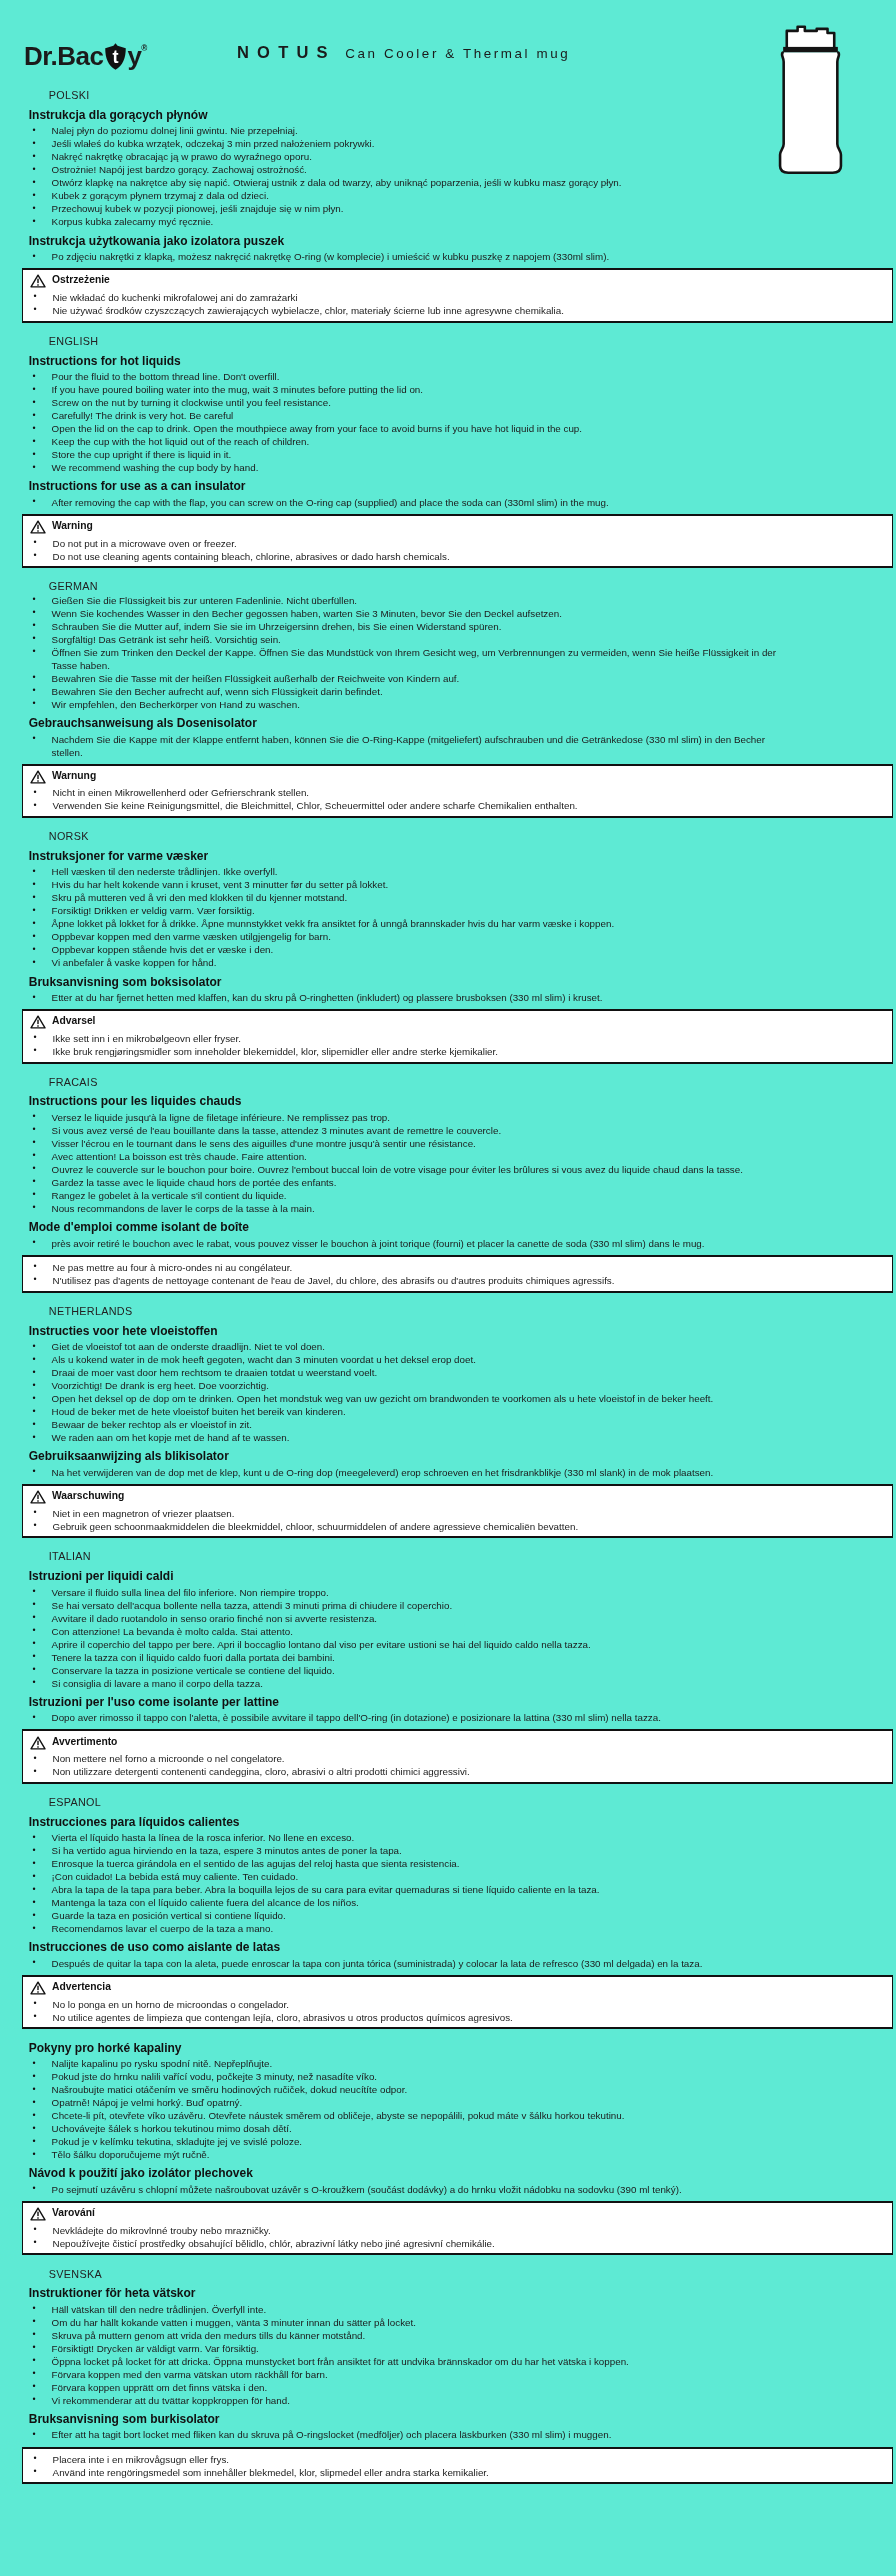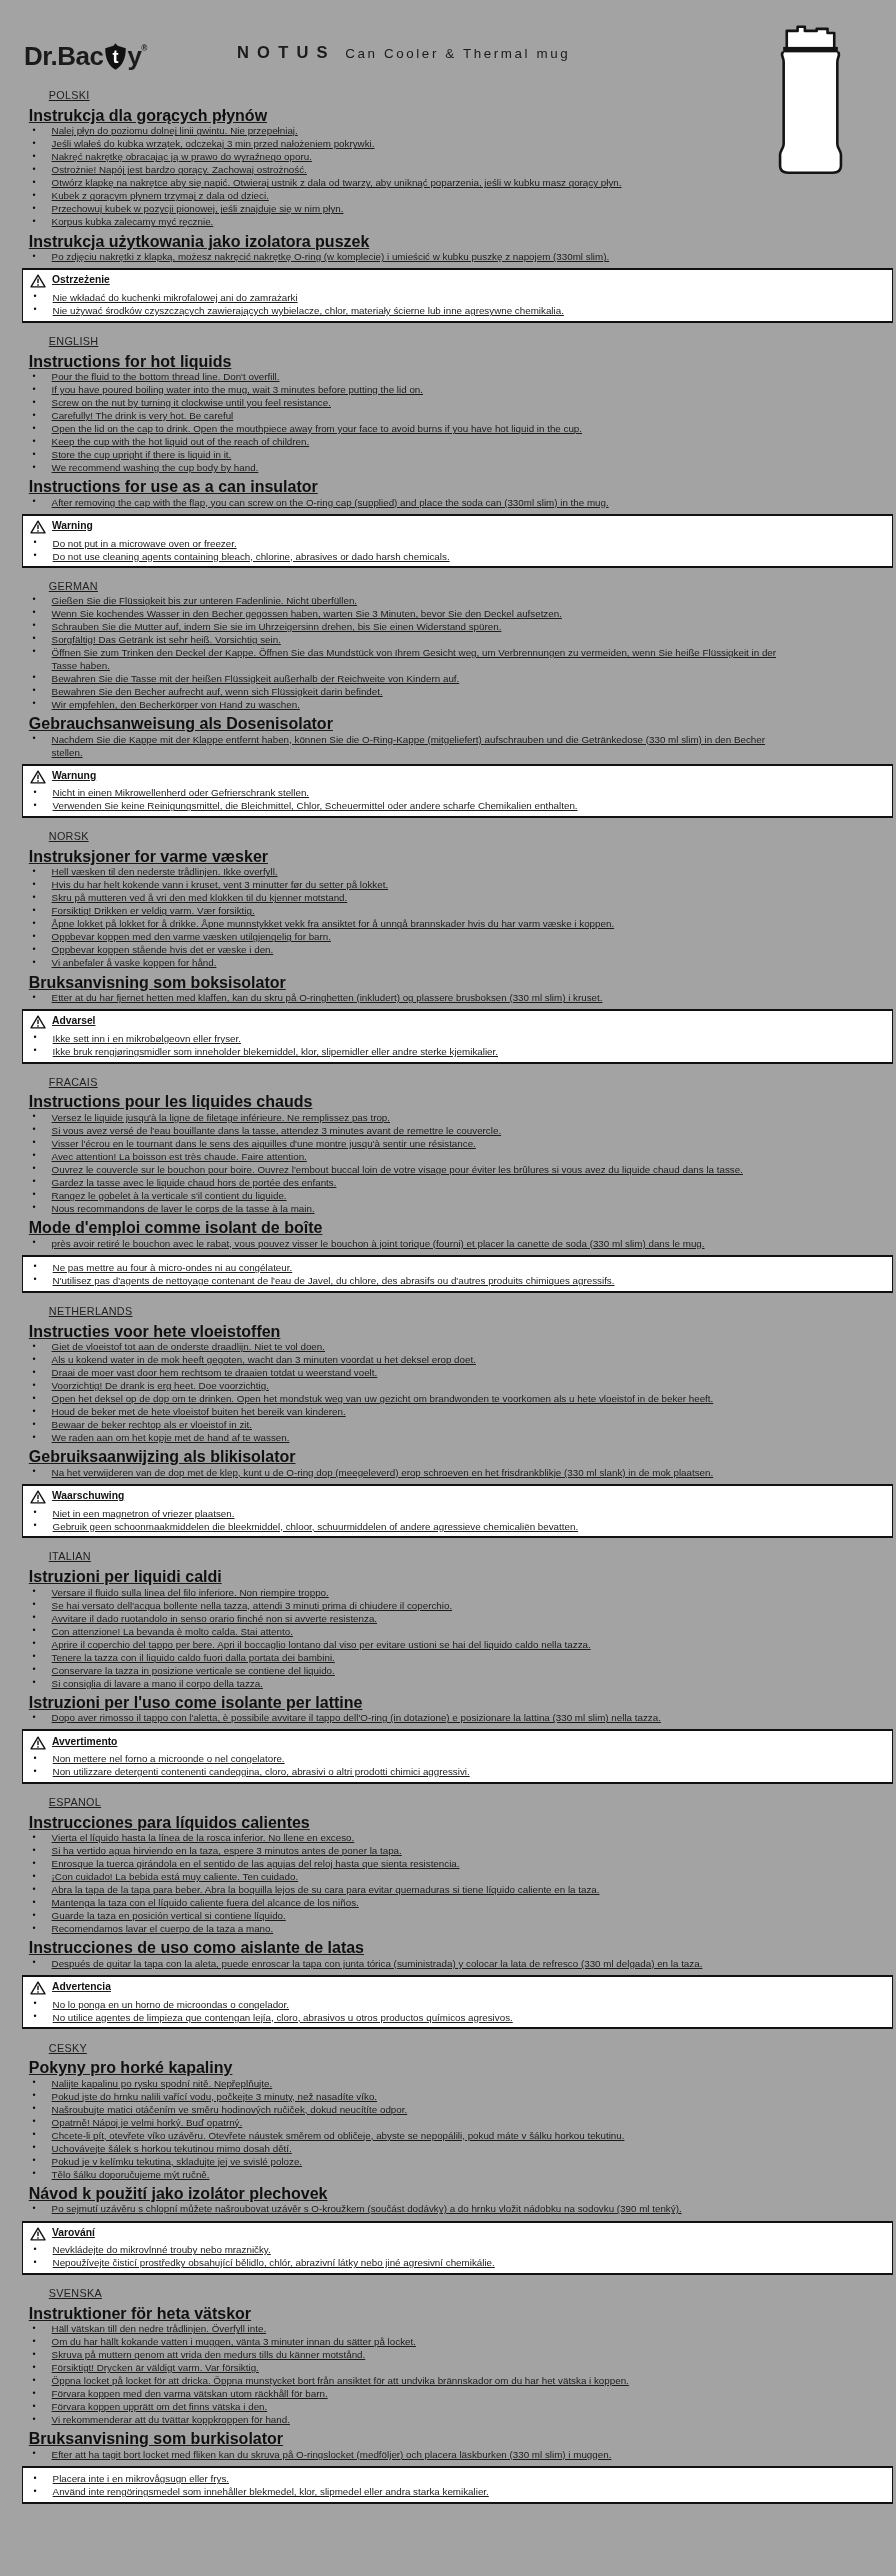--- a/index.html
+++ b/index.html
@@ -1,24 +1,23 @@
 <!DOCTYPE html>
 <html style="font-size:8.2px"><head>
 <meta charset="utf-8">
 <style>
   html,body{margin:0;padding:0;background:#ffffff;}
   .page{
     position:relative;
     width:896px;
     height:2576px;
-    background:#a3a3a3;
+    background:#5eead4;
     color:#1b1b1b;
     font-family:"Liberation Sans", sans-serif;
     overflow:hidden;
-    text-decoration:underline;
   }
   
   header{position:relative;height:77px;}
   .brand{
     position:absolute;left:24px;top:34px;
     font-size:26px;font-weight:bold;letter-spacing:-0.5px;
     white-space:nowrap;line-height:29px;
   }
   .brand .shield{display:inline-block;width:23px;height:29px;vertical-align:-5.2px;margin:0 0.5px;}
   .brand .reg{font-size:8.2px;vertical-align:14.4px;font-weight:bold;}
@@ -27,21 +26,21 @@
   .product-sub{font-size:13.4px;font-weight:400;letter-spacing:2.6px;margin-left:7.2px;}
   .mug{position:absolute;left:778px;top:20.6px;width:65px;height:156px;}
   
   main{margin-left:21.6px;width:871px;}
   .lang-section{margin-top:12.4px;}
   .lang-label{
     margin-left:7.2px;font-size:10.8px;line-height:13.4px;font-weight:400;
     letter-spacing:0.3px;color:#222;padding-left:20px;
   }
   .sec-heading{
-    margin:6.2px 0 2.1px 7.2px;font-size:16px;line-height:13.4px;font-weight:bold;color:#111;
+    margin:6.2px 0 2.1px 7.2px;font-size:12px;line-height:13.4px;font-weight:bold;color:#111;
   }
   .sec-heading.can-heading{margin-top:6.2px;}
   ul.bullets{margin:0;padding:0;list-style:none;}
   ul.bullets li{
     position:relative;padding-left:30px;padding-right:95px;
     font-size:9.8px;line-height:13px;color:#1b1b1b;
   }
   ul.bullets li .dot{
     position:absolute;left:10.8px;top:-0.5px;font-size:8.8px;color:#111;
   }
@@ -336,21 +335,20 @@
         <span class="warn-title">Advertencia</span>
       </div>
       <ul class="bullets warn-bullets">
             <li><span class="dot">•</span><span class="li-text">No lo ponga en un horno de microondas o congelador.</span></li>
             <li><span class="dot">•</span><span class="li-text">No utilice agentes de limpieza que contengan lejía, cloro, abrasivos u otros productos químicos agresivos.</span></li>
           </ul>
     </div>
   </section>
 
   <section class="lang-section">
-    <div class="lang-label">CESKY</div>
     <h3 class="sec-heading hot-heading">Pokyny pro horké kapaliny</h3>
     <ul class="bullets hot-bullets">
           <li><span class="dot">•</span><span class="li-text">Nalijte kapalinu po rysku spodní nitě. Nepřeplňujte.</span></li>
           <li><span class="dot">•</span><span class="li-text">Pokud jste do hrnku nalili vařící vodu, počkejte 3 minuty, než nasadíte víko.</span></li>
           <li><span class="dot">•</span><span class="li-text">Našroubujte matici otáčením ve směru hodinových ručiček, dokud neucítíte odpor.</span></li>
           <li><span class="dot">•</span><span class="li-text">Opatrně! Nápoj je velmi horký. Buď opatrný.</span></li>
           <li><span class="dot">•</span><span class="li-text">Chcete-li pít, otevřete víko uzávěru. Otevřete náustek směrem od obličeje, abyste se nepopálili, pokud máte v šálku horkou tekutinu.</span></li>
           <li><span class="dot">•</span><span class="li-text">Uchovávejte šálek s horkou tekutinou mimo dosah dětí.</span></li>
           <li><span class="dot">•</span><span class="li-text">Pokud je v kelímku tekutina, skladujte jej ve svislé poloze.</span></li>
           <li><span class="dot">•</span><span class="li-text">Tělo šálku doporučujeme mýt ručně.</span></li>

